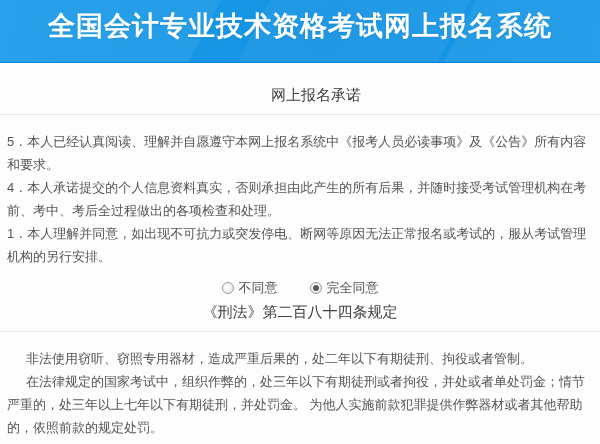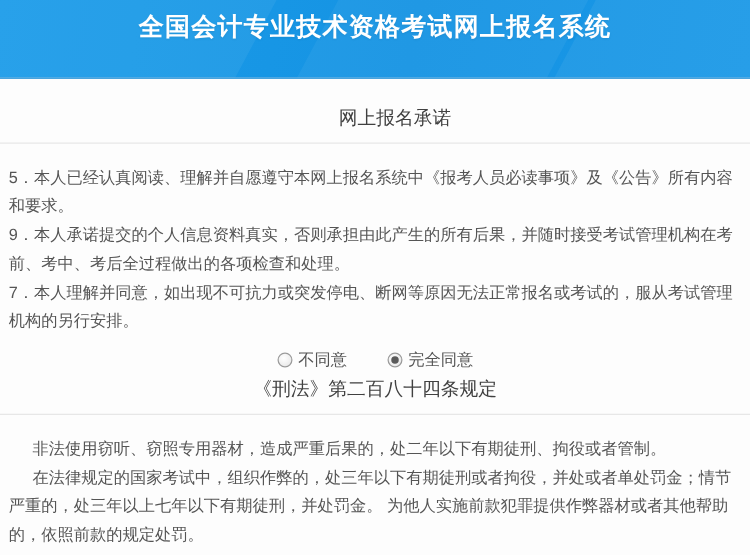--- a/index.html
+++ b/index.html
@@ -20,21 +20,21 @@
   .header .deco1, .header .deco2, .header .deco3 {
     position: absolute; background: rgba(255,255,255,0.06);
     pointer-events: none;
   }
   .header .deco1 { width: 260px; height: 160px; left: -60px; top: -40px; transform: skewX(-28deg); }
   .header .deco2 { width: 200px; height: 160px; left: 260px; top: -60px; transform: skewX(-28deg); background: rgba(255,255,255,0.05); }
   .header .deco3 { width: 220px; height: 160px; right: -70px; top: -30px; transform: skewX(-28deg); }
   .header h1 {
     position: relative;
     color: #ffffff;
-    font-size: 20px;
+    font-size: 27px;
     font-weight: bold;
     text-align: center;
     letter-spacing: 1px;
     padding-top: 8px;
     text-shadow: 0 1px 2px rgba(0,0,0,0.08);
   }
   
   .section-title {
     text-align: center;
     font-size: 15px;
@@ -95,22 +95,22 @@
   <h1>全国会计专业技术资格考试网上报名系统</h1>
 </div>
 
 <div class="main">
 
   <div class="section-title title-commit">网上报名承诺</div>
   <hr class="divider">
 
   <div class="para-block">
     <p>5．本人已经认真阅读、理解并自愿遵守本网上报名系统中《报考人员必读事项》及《公告》所有内容和要求。</p>
-    <p>9．本人承诺提交的个人信息资料真实，否则承担由此产生的所有后果，并随时接受考试管理机构在考前、考中、考后全过程做出的各项检查和处理。</p>
-    <p>7．本人理解并同意，如出现不可抗力或突发停电、断网等原因无法正常报名或考试的，服从考试管理机构的另行安排。</p>
+    <p>4．本人承诺提交的个人信息资料真实，否则承担由此产生的所有后果，并随时接受考试管理机构在考前、考中、考后全过程做出的各项检查和处理。</p>
+    <p>1．本人理解并同意，如出现不可抗力或突发停电、断网等原因无法正常报名或考试的，服从考试管理机构的另行安排。</p>
   </div>
 
   <div class="radio-row radio-row-commit">
     <label class="radio-option">
       <span class="radio-circle"></span>
       <span class="radio-label">不同意</span>
     </label>
     <label class="radio-option">
       <span class="radio-circle selected"></span>
       <span class="radio-label">完全同意</span>

